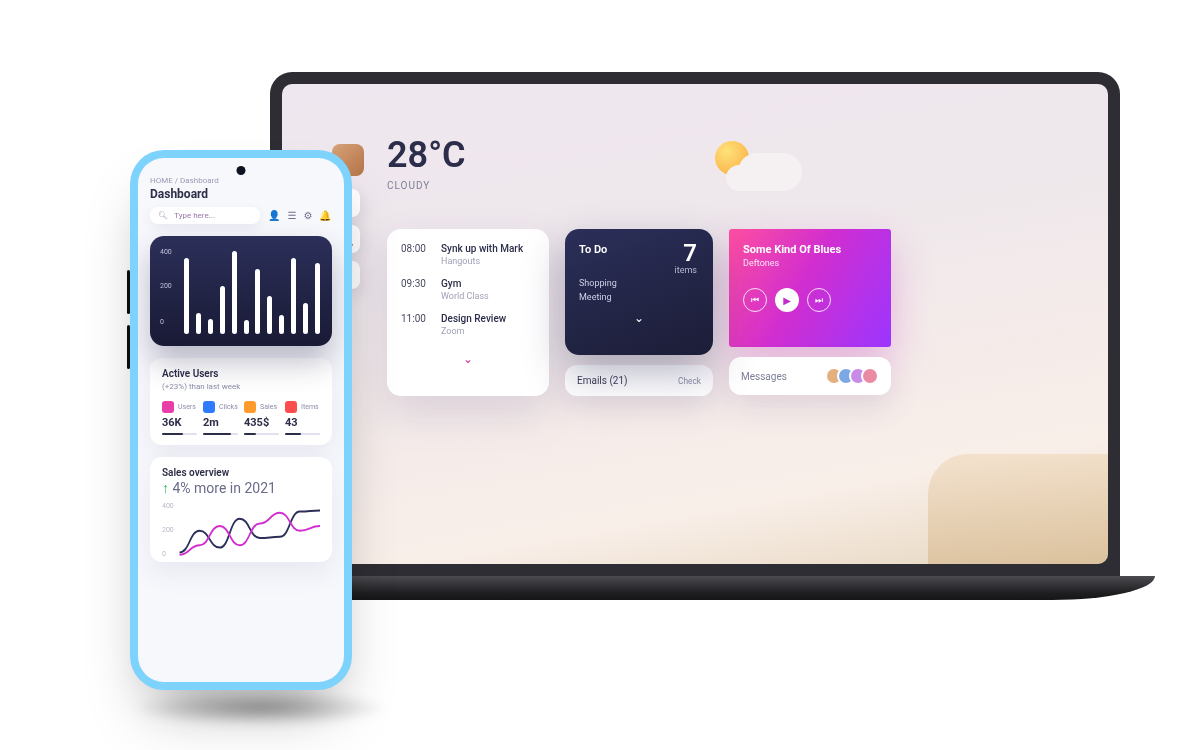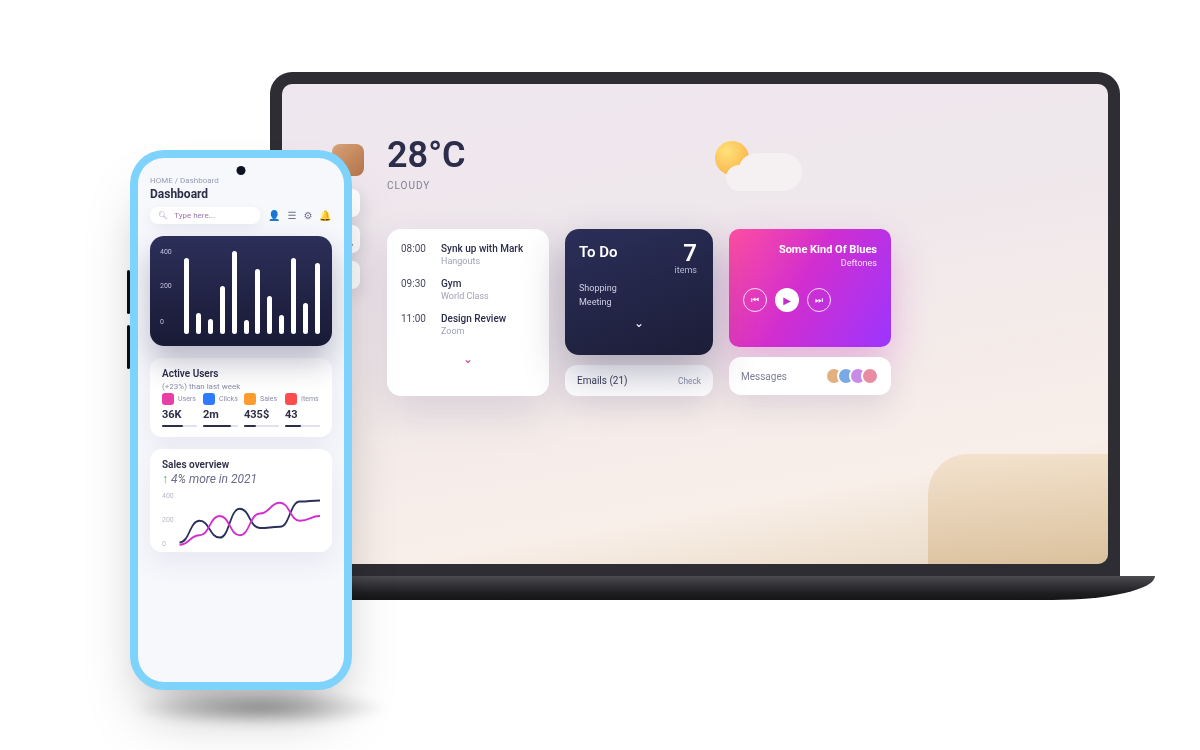--- a/index.html
+++ b/index.html
@@ -96,40 +96,39 @@
   .sched-more{ text-align:center; color:#d22e9e; font-size:12px; padding:4px 0;}
 
   
   .todo-wrap{ width:148px; display:flex; flex-direction:column; gap:10px;}
   .todo{
     flex:1; background: linear-gradient(160deg,#2b2f59,#1c1d37);
     border-radius:14px; color:#fff; padding:14px;
     box-shadow:0 18px 40px rgba(40,40,90,0.35);
     position:relative; min-height:126px;
   }
-  .todo-title{ font-size:15px; font-weight:600;}
+  .todo-title{ font-size:11px; font-weight:600;}
   .todo-items{ font-size:9px; color:#b6b8d2; position:absolute; top:36px; right:16px;}
   .todo-num{ position:absolute; top:10px; right:16px; font-size:24px; font-weight:600;}
   .todo-list{ margin-top:20px; font-size:9px; color:#cfd0e6; line-height:1.6;}
   .todo-more{ text-align:center; font-size:12px; color:#fff; margin-top:6px;}
   .emails{
     background:#fff; border-radius:12px; padding:10px 12px;
     box-shadow:0 14px 30px rgba(80,60,120,0.12);
     display:flex; justify-content:space-between; align-items:center;
     font-size:10px; color:#3a3c55;
   }
   .emails small{ color:#8d8fa8;}
 
   
   .music-wrap{ width:162px; display:flex; flex-direction:column; gap:10px;}
   .music{
-    height:118px; border-radius:10px; color:#fff; padding:14px;
+    height:118px; border-radius:3px; color:#fff; padding:14px;
     background: linear-gradient(120deg,#ff4fa0 0%,#d22ecf 45%,#9b35ff 100%);
     box-shadow:0 18px 40px rgba(200,50,190,0.3);
-    text-align:right;
   }
   .music-title{ font-size:11px; font-weight:700;}
   .music-artist{ font-size:9px; opacity:.85; margin-top:2px;}
   .m-controls{ display:flex; gap:8px; margin-top:20px;}
   .m-btn{
     width:24px; height:24px; border-radius:50%;
     border:1.5px solid rgba(255,255,255,.85);
     display:flex; align-items:center; justify-content:center;
     font-size:9px; color:#fff;
   }
@@ -226,34 +225,34 @@
   .bar-area span{
     display:block; width:5px; background:#fff; border-radius:3px;
   }
 
   .active-card{
     background:#fff; border-radius:12px; padding:10px 12px; margin-top:12px;
     box-shadow:0 12px 26px rgba(60,60,120,.08);
   }
   .ac-title{ font-size:10px; font-weight:600; color:#2c2d46;}
   .ac-sub{ font-size:8px; color:#8c8ea9; margin-top:3px;}
-  .ac-row{ display:flex; justify-content:space-between; margin-top:2px; gap:6px;}
+  .ac-row{ display:flex; justify-content:space-between; margin-top:10px; gap:6px;}
   .ac-cell{ flex:1;}
   .ac-lab{ display:flex; align-items:center; gap:4px; font-size:7px; color:#8c8ea9;}
   .ac-ic{ width:12px; height:12px; border-radius:3px;}
   .ac-val{ font-size:11px; font-weight:700; color:#2c2d46; margin-top:3px;}
   .ac-bar{ margin-top:4px; height:2px; background:#e0e0ee; border-radius:2px;}
   .ac-bar i{ display:block; height:100%; background:#2c2d46; border-radius:2px;}
 
   .sales-card{
     background:#fff; border-radius:12px; padding:10px 12px 0 12px; margin-top:12px;
     box-shadow:0 12px 26px rgba(60,60,120,.08);
   }
   .sales-title{ font-size:10px; font-weight:600; color:#2c2d46;}
-  .sales-sub{ font-size:12px; color:#6a6c89; margin-top:2px;font-style:italic;}
+  .sales-sub{ font-size:14px; color:#6a6c89; margin-top:2px;}
   .sales-sub .up{ color:#2eb85c;}
   .sales-chart{ margin-top:6px; height:60px; position:relative;}
   .sales-y{ position:absolute; left:0; font-size:7px; color:#b8b9cd;}
 </style>
 </head>
 <body>
 
 <div class="laptop">
   <div class="laptop-top">
     <div class="laptop-screen">

